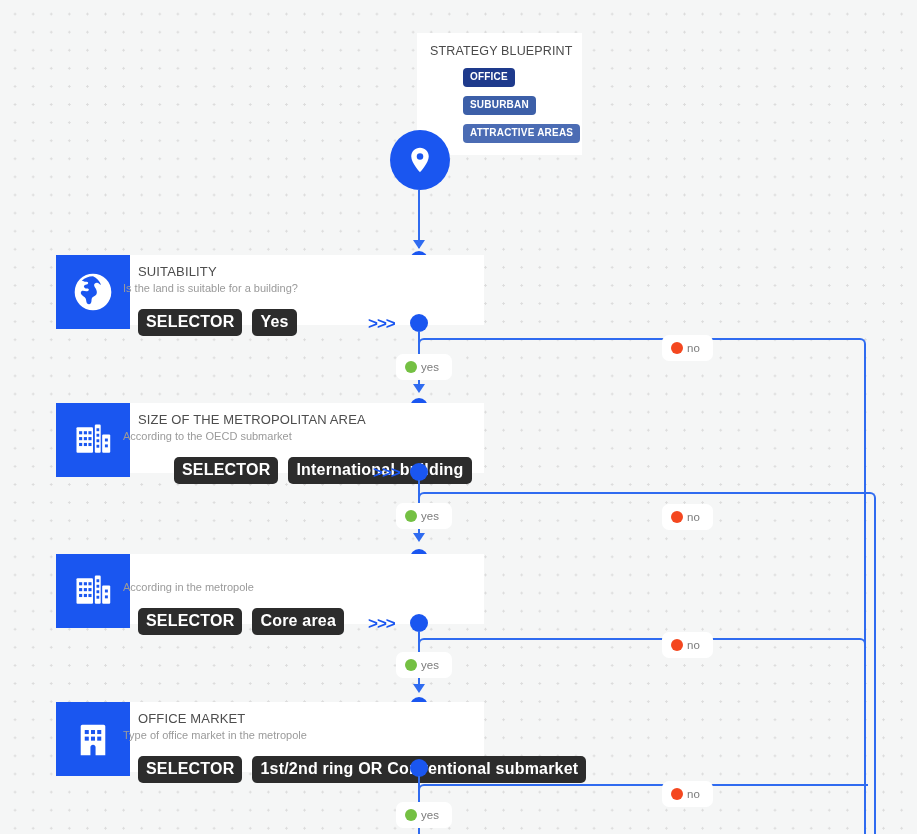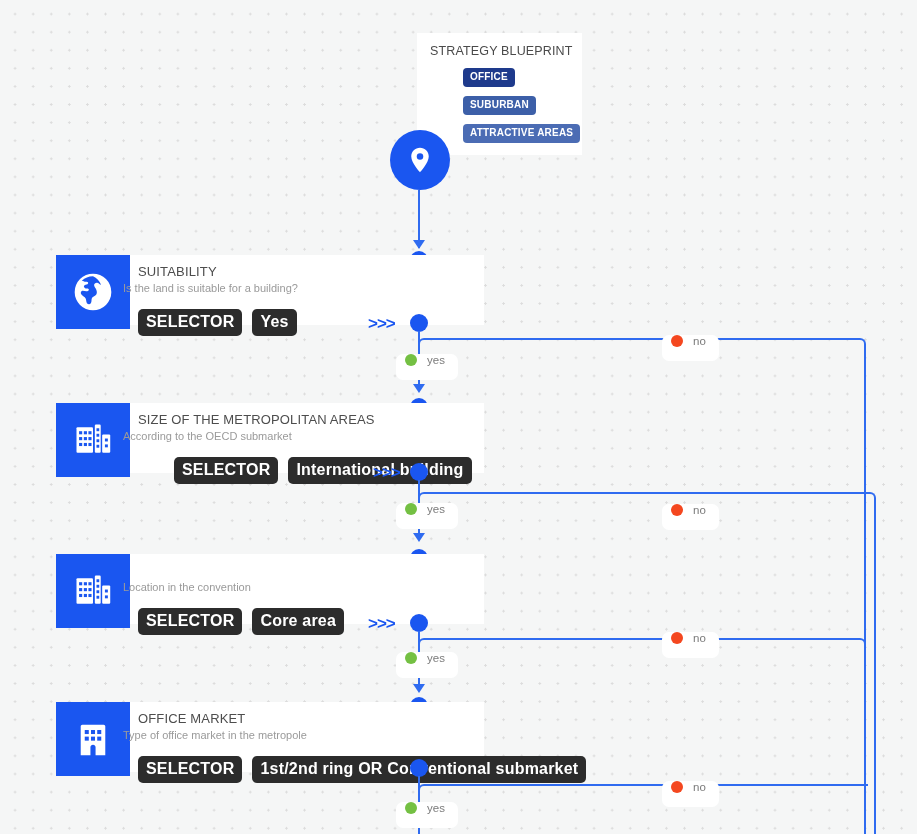--- a/index.html
+++ b/index.html
@@ -146,22 +146,22 @@
     line-height: 1;
     white-space: nowrap;
   }
 
   
   .badge {
     position: absolute;
     background: #ffffff;
     border-radius: 7px;
     height: 26px;
-    display: flex; align-items: flex-start;
-    gap: 10px;
+    display: flex; align-items: center;
+    gap: 4px;
     padding: 0 13px 0 9px;
     white-space: nowrap;
   }
   .badge .dot {
     width: 12px; height: 12px; border-radius: 50%;
     flex: 0 0 auto;
   }
   .badge .dot.yes { background: #74c043; }
   .badge .dot.no  { background: #f4471f; }
   .badge .lbl {
@@ -249,21 +249,21 @@
             <rect x="9.5" y="13.6" width="1.7" height="1.7"></rect>
           <rect x="13.9" y="5.6" width="1.5" height="1.6"></rect>
             <rect x="13.9" y="8.6" width="1.5" height="1.6"></rect>
           <rect x="13.9" y="11.6" width="1.5" height="1.6"></rect>
             <rect x="13.9" y="14.6" width="1.5" height="1.6"></rect>
           <rect x="18.5" y="11.2" width="1.6" height="1.6"></rect>
             <rect x="18.5" y="14.4" width="1.6" height="1.6"></rect>
         </g>
       </svg>
     </div>
-    <div class="card-title">SIZE OF THE METROPOLITAN AREAS</div>
+    <div class="card-title">SIZE OF THE METROPOLITAN AREA</div>
     <div class="card-sub">According to the OECD submarket</div>
     <div class="chip-row" style="left:118px;">
       <span class="chip">SELECTOR</span>
       <span class="chip">International building</span>
     </div>
   </div>
   <div class="chev" style="left:373px; top:464px;">&gt;&gt;&gt;</div>
   <div class="node-dot" style="left:410px; top:463px;"></div>
   <div class="v-line" style="left:418px; top:480px; height:60px;"></div>
   <div class="arrow-head" style="left:413px; top:533px;"></div>
@@ -302,21 +302,21 @@
             <rect x="9.5" y="13.6" width="1.7" height="1.7"></rect>
           <rect x="13.9" y="5.6" width="1.5" height="1.6"></rect>
             <rect x="13.9" y="8.6" width="1.5" height="1.6"></rect>
           <rect x="13.9" y="11.6" width="1.5" height="1.6"></rect>
             <rect x="13.9" y="14.6" width="1.5" height="1.6"></rect>
           <rect x="18.5" y="11.2" width="1.6" height="1.6"></rect>
             <rect x="18.5" y="14.4" width="1.6" height="1.6"></rect>
         </g>
       </svg>
     </div>
-    <div class="card-sub">Location in the convention</div>
+    <div class="card-sub">According in the metropole</div>
     <div class="chip-row">
       <span class="chip">SELECTOR</span>
       <span class="chip">Core area</span>
     </div>
   </div>
   <div class="chev" style="left:368px; top:615px;">&gt;&gt;&gt;</div>
   <div class="node-dot" style="left:410px; top:614px;"></div>
   <div class="v-line" style="left:418px; top:631px; height:60px;"></div>
   <div class="arrow-head" style="left:413px; top:684px;"></div>
   <div class="badge" style="left:396px; top:652px;">

